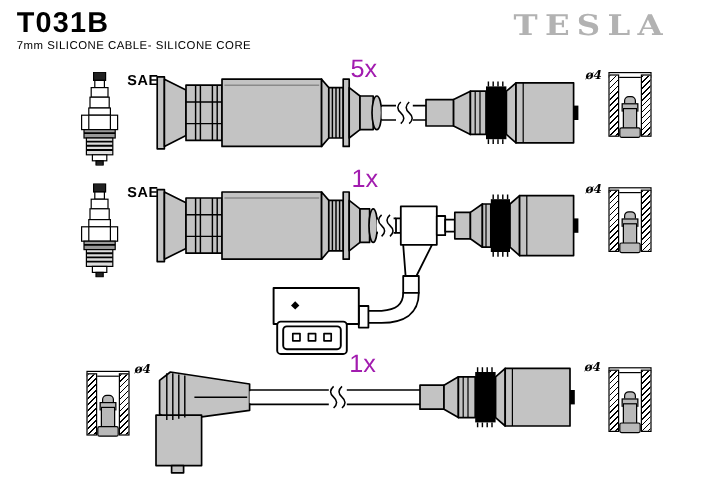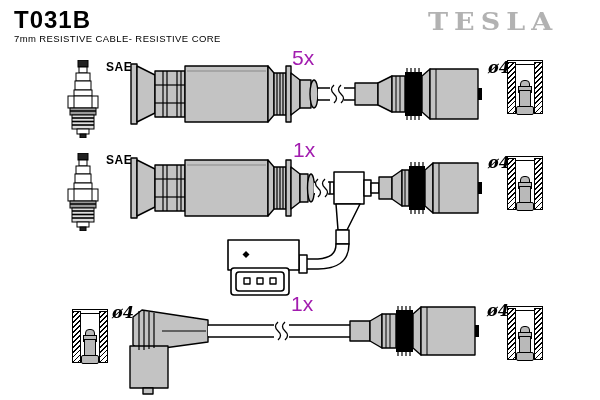--- a/index.html
+++ b/index.html
@@ -4,42 +4,42 @@
 <style>
   html,body{margin:0;padding:0;background:#fff;}
   .canvas{position:relative;width:600px;height:400px;background:#fff;overflow:hidden;
           font-family:"Liberation Sans",sans-serif;color:#000;}
   .pn{position:absolute;left:14px;top:6px;font-size:24px;font-weight:bold;letter-spacing:1px;}
   .sub{position:absolute;left:14px;top:33px;font-size:9.5px;letter-spacing:.4px;}
   .logo{position:absolute;left:428px;top:8px;font-family:"DejaVu Serif",serif;font-weight:bold;
         font-size:27px;color:#b2b2b2;letter-spacing:6px;transform:scaleY(.88);transform-origin:left top;}
   .qty{position:absolute;font-size:21px;color:#a21caf;}
   .sae{position:absolute;font-size:12px;font-weight:bold;letter-spacing:.5px;}
-  .dia{position:absolute;font-family:"DejaVu Serif",serif;font-style:italic;font-weight:bold;font-size:16px;}
+  .dia{position:absolute;font-family:"DejaVu Serif",serif;font-style:italic;font-weight:bold;font-size:10px;}
   .abs{position:absolute;}
   
   .term{position:absolute;width:36px;height:57px;}
   .term .cap{position:absolute;left:0;right:0;top:0;height:3px;background:#fff;border:1px solid #000;}
   .term .wl,.term .wr{position:absolute;top:2px;width:7px;height:50px;border:1px solid #000;
      background-color:#fff;
      background-image:repeating-linear-gradient(135deg,#000 0px,#000 1px,rgba(0,0,0,0) 1px,rgba(0,0,0,0) 3.5px);}
   .term .wl{left:0;} .term .wr{right:0;}
   .term .tip{position:absolute;left:13px;top:20px;width:8px;height:7px;background:#b9b9b9;border:1px solid #000;border-radius:4px 4px 0 0;}
   .term .col{position:absolute;left:11px;top:26px;width:12px;height:5px;background:#b9b9b9;border:1px solid #000;}
   .term .bod{position:absolute;left:12px;top:30px;width:10px;height:17px;background:#b9b9b9;border:1px solid #000;}
   .term .bas{position:absolute;left:9px;top:46px;width:16px;height:7px;background:#b9b9b9;border:1px solid #000;border-radius:2px;}
   svg{display:block;}
 </style>
 </head>
 <body>
 
 <div class="canvas">
 
   <div class="pn">T031B</div>
-  <div class="sub">7mm RESISTIVE CABLE- RESISTIVE CORE</div>
+  <div class="sub">7mm SILICONE CABLE- SILICONE CORE</div>
   <div class="logo">TESLA</div>
 
   <div class="qty" style="left:292px;top:46px;">5x</div>
   <div class="sae" style="left:106px;top:60px;">SAE</div>
 
   <div class="abs" style="left:63px;top:60px;">
     <svg width="40" height="78" viewBox="0 0 40 78">
       <rect x="15" y="0" width="10" height="7" fill="#222" stroke="#000"></rect>
       <rect x="16" y="7" width="8" height="6" fill="#fff" stroke="#000"></rect>
       <rect x="13" y="13" width="14" height="8" fill="#fff" stroke="#000"></rect>

